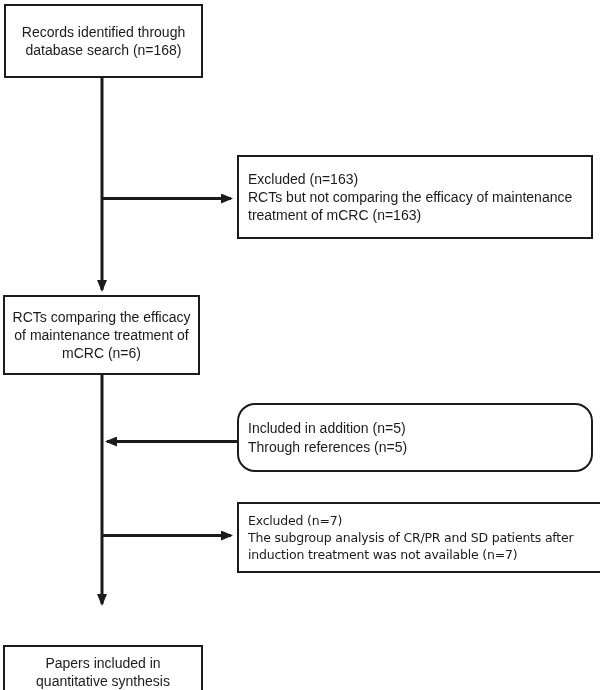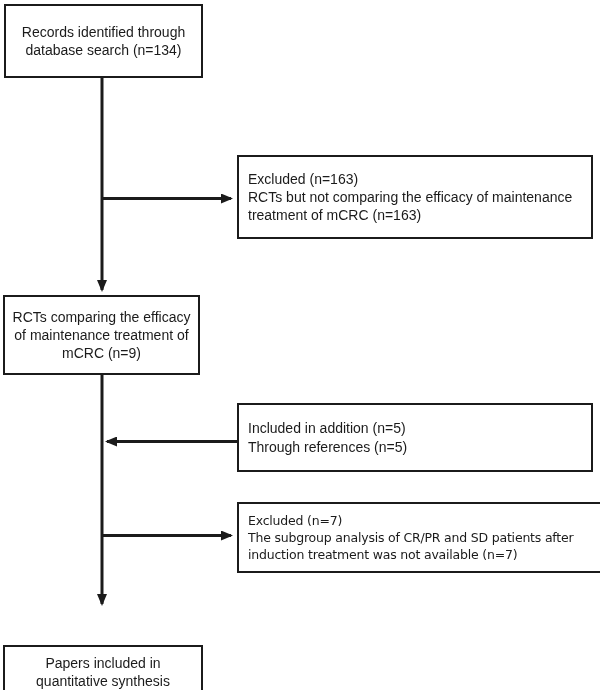--- a/index.html
+++ b/index.html
@@ -34,21 +34,21 @@
   }
   .box.leftalign {
     justify-content: flex-start;
     text-align: left;
     padding: 0 9px;
   }
   
   #box-records   { left: 4px;   top: 4px;   width: 199px; height: 74px; }
   #box-excluded1 { left: 237px; top: 155px; width: 356px; height: 84px; }
   #box-rcts      { left: 3px;   top: 295px; width: 197px; height: 80px; }
-  #box-included  { left: 237px; top: 403px; width: 356px; height: 69px; }
+  #box-included  { left: 237px; top: 403px; width: 356px; height: 69px; border-radius: 18px; }
   #box-excluded2 {
     left: 237px; top: 502px; width: 404px; height: 71px;
     font-family: "DejaVu Sans", sans-serif;  
     font-size: 12.5px;
     letter-spacing: -0.2px;
     line-height: 1.38;
   }
   #box-papers    { left: 3px;   top: 645px; width: 200px; height: 73px; }
 
   #arrow-layer {
@@ -71,33 +71,33 @@
     </defs>
     <line x1="102" y1="78" x2="102" y2="290" stroke="#1b1b1b" stroke-width="3" marker-end="url(#ah)"></line>
     <line x1="102" y1="198.5" x2="231" y2="198.5" stroke="#1b1b1b" stroke-width="3" marker-end="url(#ah)"></line>
     <line x1="102" y1="375" x2="102" y2="604" stroke="#1b1b1b" stroke-width="3" marker-end="url(#ah)"></line>
     <line x1="237" y1="441.5" x2="107" y2="441.5" stroke="#1b1b1b" stroke-width="3" marker-end="url(#ah)"></line>
     <line x1="102" y1="535.5" x2="231" y2="535.5" stroke="#1b1b1b" stroke-width="3" marker-end="url(#ah)"></line>
   </svg>
 
   <div id="box-records" class="box centered">
     <span>Records identified through
-database search (n=134)</span>
+database search (n=168)</span>
   </div>
 
   <div id="box-excluded1" class="box leftalign">
     <span>Excluded (n=163)
 RCTs but not comparing the efficacy of maintenance
 treatment of mCRC (n=163)</span>
   </div>
 
   <div id="box-rcts" class="box centered">
     <span>RCTs comparing the efficacy
 of maintenance treatment of
-mCRC (n=9)</span>
+mCRC (n=6)</span>
   </div>
 
   <div id="box-included" class="box leftalign">
     <span>Included in addition (n=5)
 Through references (n=5)</span>
   </div>
 
   <div id="box-excluded2" class="box leftalign">
     <span>Excluded (n=7)
 The subgroup analysis of CR/PR and SD patients after

